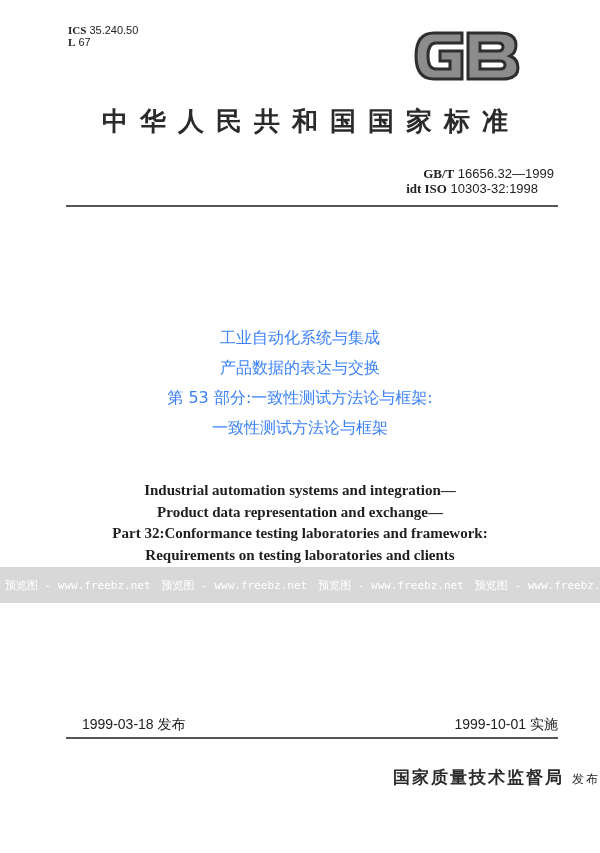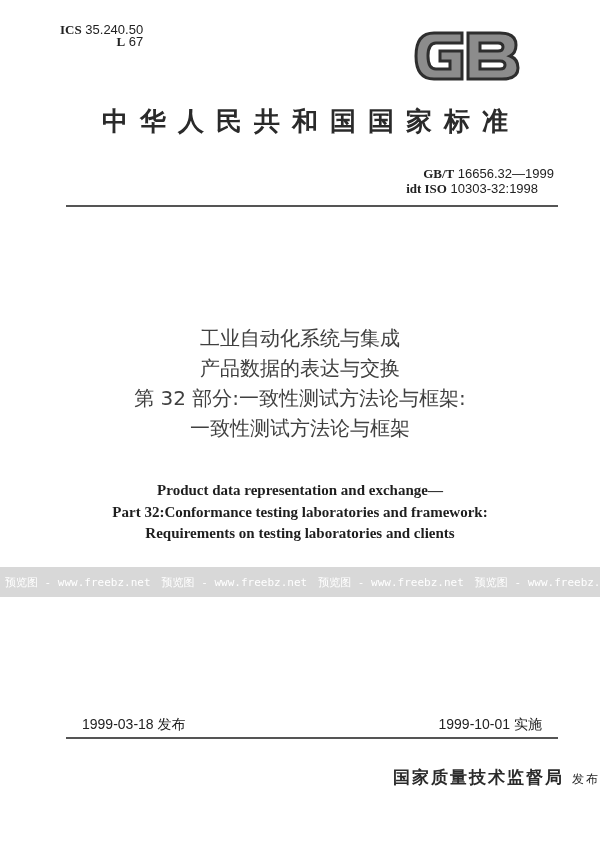--- a/index.html
+++ b/index.html
@@ -1,47 +1,47 @@
 <!DOCTYPE html>
 <html><head>
   <meta charset="utf-8">
   <style>
     html, body { margin: 0; padding: 0; }
     body {
       width: 600px; height: 853px; background: #ffffff; position: relative; overflow: hidden;
       font-family: "DejaVu Sans", sans-serif; color: #1a1a1a;
     }
     .abs { position: absolute; }
-    .ics { left: 60px; top: 24px; font-family: "Liberation Sans", sans-serif; font-size: 13px; line-height: 12px; color: #222; text-align: right; }
+    .ics { left: 68px; top: 24px; font-family: "Liberation Sans", sans-serif; font-size: 11px; line-height: 12px; color: #222; }
     .ics .lbl { font-family: "Liberation Serif", serif; font-weight: bold; }
     .gb-logo { left: 412px; top: 27px; width: 110px; height: 58px; }
     .nat-title {
       left: 0; width: 600px; top: 104px; text-align: center;
       font-family: "DejaVu Serif", serif; font-weight: bold; font-size: 26px; letter-spacing: 12px;
       color: #2a2a2a; padding-left: 22px; box-sizing: border-box;
     }
     .std-no { right: 46px; top: 166px; text-align: left; font-family: "Liberation Sans", sans-serif; font-size: 13px; line-height: 15px; color: #222; }
     .std-no .lbl { font-family: "Liberation Serif", serif; font-weight: bold; }
     .hr { left: 66px; width: 492px; height: 2px; background: #555; }
     .cn-title {
       left: 0; width: 600px; top: 323px; text-align: center;
-      font-family: "DejaVu Sans", sans-serif; font-size: 20px; line-height: 30px; color: #404040;
+      font-family: "DejaVu Sans", sans-serif; font-size: 16px; line-height: 30px; color: #3b82f6;
     }
     .en-title {
       left: 0; width: 600px; top: 480px; text-align: center;
       font-family: "Liberation Serif", serif; font-weight: bold; font-size: 15px; line-height: 21.5px; color: #1e1e1e;
     }
     .watermark {
-      left: 0; top: 567px; width: 600px; height: 30px; background: #d8d8d8;
+      left: 0; top: 567px; width: 600px; height: 36px; background: #d8d8d8;
       display: flex; align-items: center; white-space: nowrap; overflow: hidden;
     }
     .wm-item { color: #ffffff; font-family: "DejaVu Sans Mono", monospace; font-size: 11px; margin-left: 5px; margin-right: 6px; }
     .dates { left: 66px; width: 492px; top: 716px; font-family: "Liberation Sans", sans-serif; font-size: 14px; color: #222; }
     .dates .l { position: absolute; left: 16px; }
-    .dates .r { position: absolute; right: 16px; }
+    .dates .r { position: absolute; right: 0; }
     .publisher {
       left: 0; width: 600px; top: 766px; text-align: right;
       font-family: "DejaVu Serif", serif; font-weight: bold; font-size: 17px; color: #2a2a2a; letter-spacing: 2px;
     }
     .publisher .suffix { font-size: 12px; font-weight: normal; margin-left: 8px; }
   </style>
 </head>
 <body>
 
 <div class="abs ics">
@@ -63,25 +63,26 @@
 <div class="abs std-no">
   <div style="padding-left:17px;"><span class="lbl">GB/T</span> <span>16656.32—1999</span></div>
   <div><span class="lbl">idt ISO</span> <span>10303-32:1998</span></div>
 </div>
 
 <div class="abs hr" style="top:205px;"></div>
 
 <div class="abs cn-title">
   <div>工业自动化系统与集成</div>
   <div>产品数据的表达与交换</div>
-  <div>第 32 部分:一致性测试方法论与框架:</div>
+  <div>第 53 部分:一致性测试方法论与框架:</div>
   <div>一致性测试方法论与框架</div>
 </div>
 
 <div class="abs en-title">
+  <div>Industrial automation systems and integration—</div>
   <div>Product data representation and exchange—</div>
   <div>Part 32:Conformance testing laboratories and framework:</div>
   <div>Requirements on testing laboratories and clients</div>
 </div>
 
 <div class="abs watermark">
   <span class="wm-item">预览图 - www.freebz.net</span>
   <span class="wm-item">预览图 - www.freebz.net</span>
   <span class="wm-item">预览图 - www.freebz.net</span>
   <span class="wm-item">预览图 - www.freebz.net</span>

